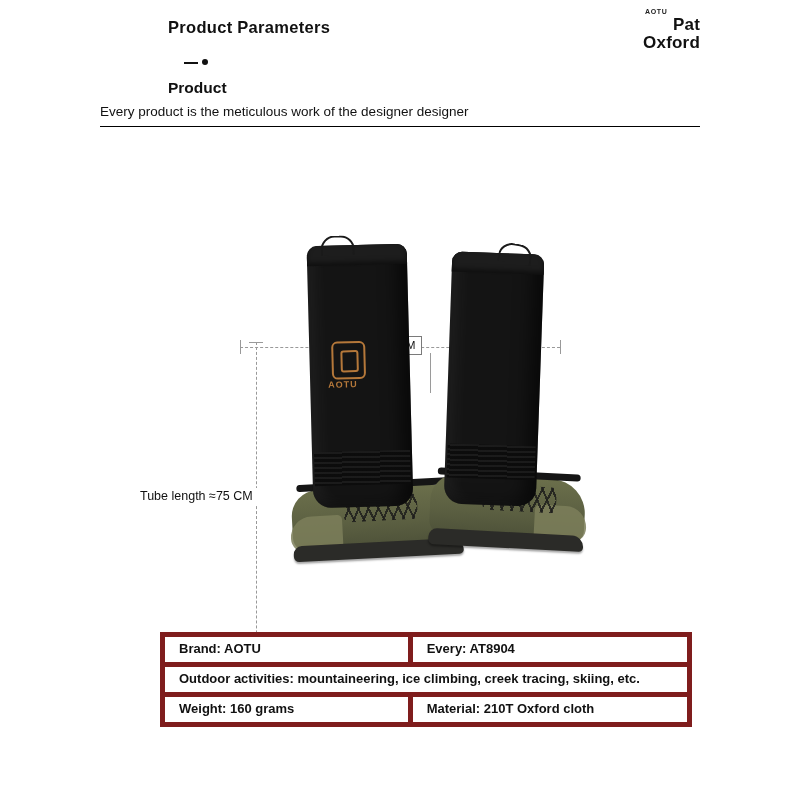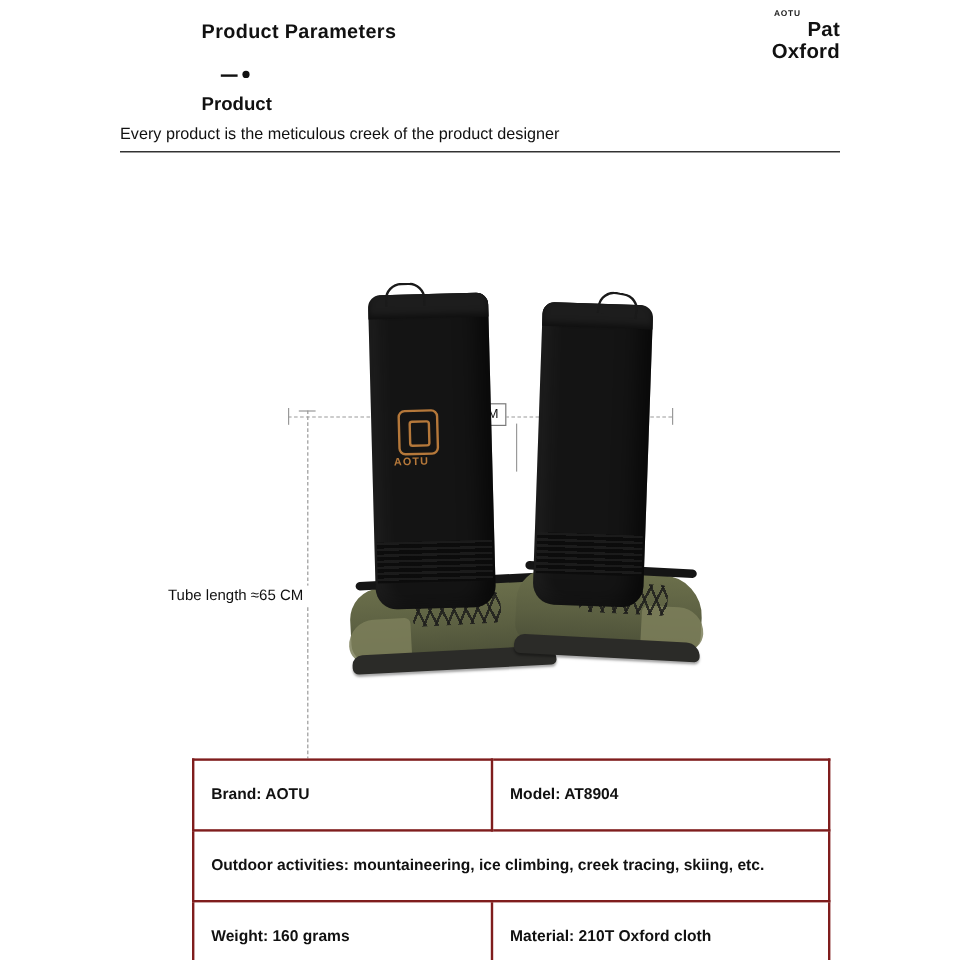--- a/index.html
+++ b/index.html
@@ -373,22 +373,22 @@
     position: absolute;
     left: 160px;
     top: 632px;
     width: 532px;
     border: 1px solid #9b9b9b;
     border-collapse: collapse;
     font-size: 13px;
     background: #fff;
   }
   .spec-table td {
-    border: 2px solid #7f1d1d;
-    padding: 19px 14px;
+    border: 5px solid #7f1d1d;
+    padding: 3px 14px;
     vertical-align: middle;
     line-height: 1.45;
     color: #111;
   }
   .spec-table td.k {
     font-weight: bold;
     width: 47%;
   }
   .spec-table td.v {
     font-weight: bold;
@@ -409,37 +409,37 @@
     <div class="brand-line2">Oxford</div>
   </div>
 
   <div class="sub-row">
     <span class="dash-dot"></span>
     <span class="sub-title">Product</span>
   </div>
 </div>
 
 <div class="tagline-wrap">
-  <div class="tagline">Every product is the meticulous creek of the product designer</div>
+  <div class="tagline">Every product is the meticulous work of the designer designer</div>
   <div class="hrule"></div>
 </div>
 
 <div class="product-area">
 
   <div class="dim-h-line"></div>
   <div class="dim-v-tickL"></div>
   <div class="dim-v-tickR"></div>
   <div class="dim-drop-left"></div>
   <div class="dim-drop-right"></div>
   <div class="diameter-box">Diameter ~25CM</div>
 
   <div class="dim-v-line"></div>
   <div class="dim-v-top-tick"></div>
   <div class="dim-v-bot-tick"></div>
-  <div class="tube-label">Tube length ≈65 CM</div>
+  <div class="tube-label">Tube length ≈75 CM</div>
 
   <div class="scene">
 
     <div class="leg">
       <div class="boot left">
         <div class="toe-cap"></div>
         <div class="laces"></div>
         <div class="strap"></div>
         <div class="sole"></div>
       </div>
@@ -466,21 +466,21 @@
       </div>
     </div>
 
   </div>
 </div>
 
 <table class="spec-table">
   <tbody>
     <tr>
       <td class="k">Brand: AOTU</td>
-      <td class="v">Model: AT8904</td>
+      <td class="v">Every: AT8904</td>
     </tr>
     <tr>
       <td class="wide" colspan="2">Outdoor activities: mountaineering, ice climbing, creek tracing, skiing, etc.</td>
     </tr>
     <tr>
       <td class="k">Weight: 160 grams</td>
       <td class="v">Material: 210T Oxford cloth</td>
     </tr>
   </tbody>
 </table>

